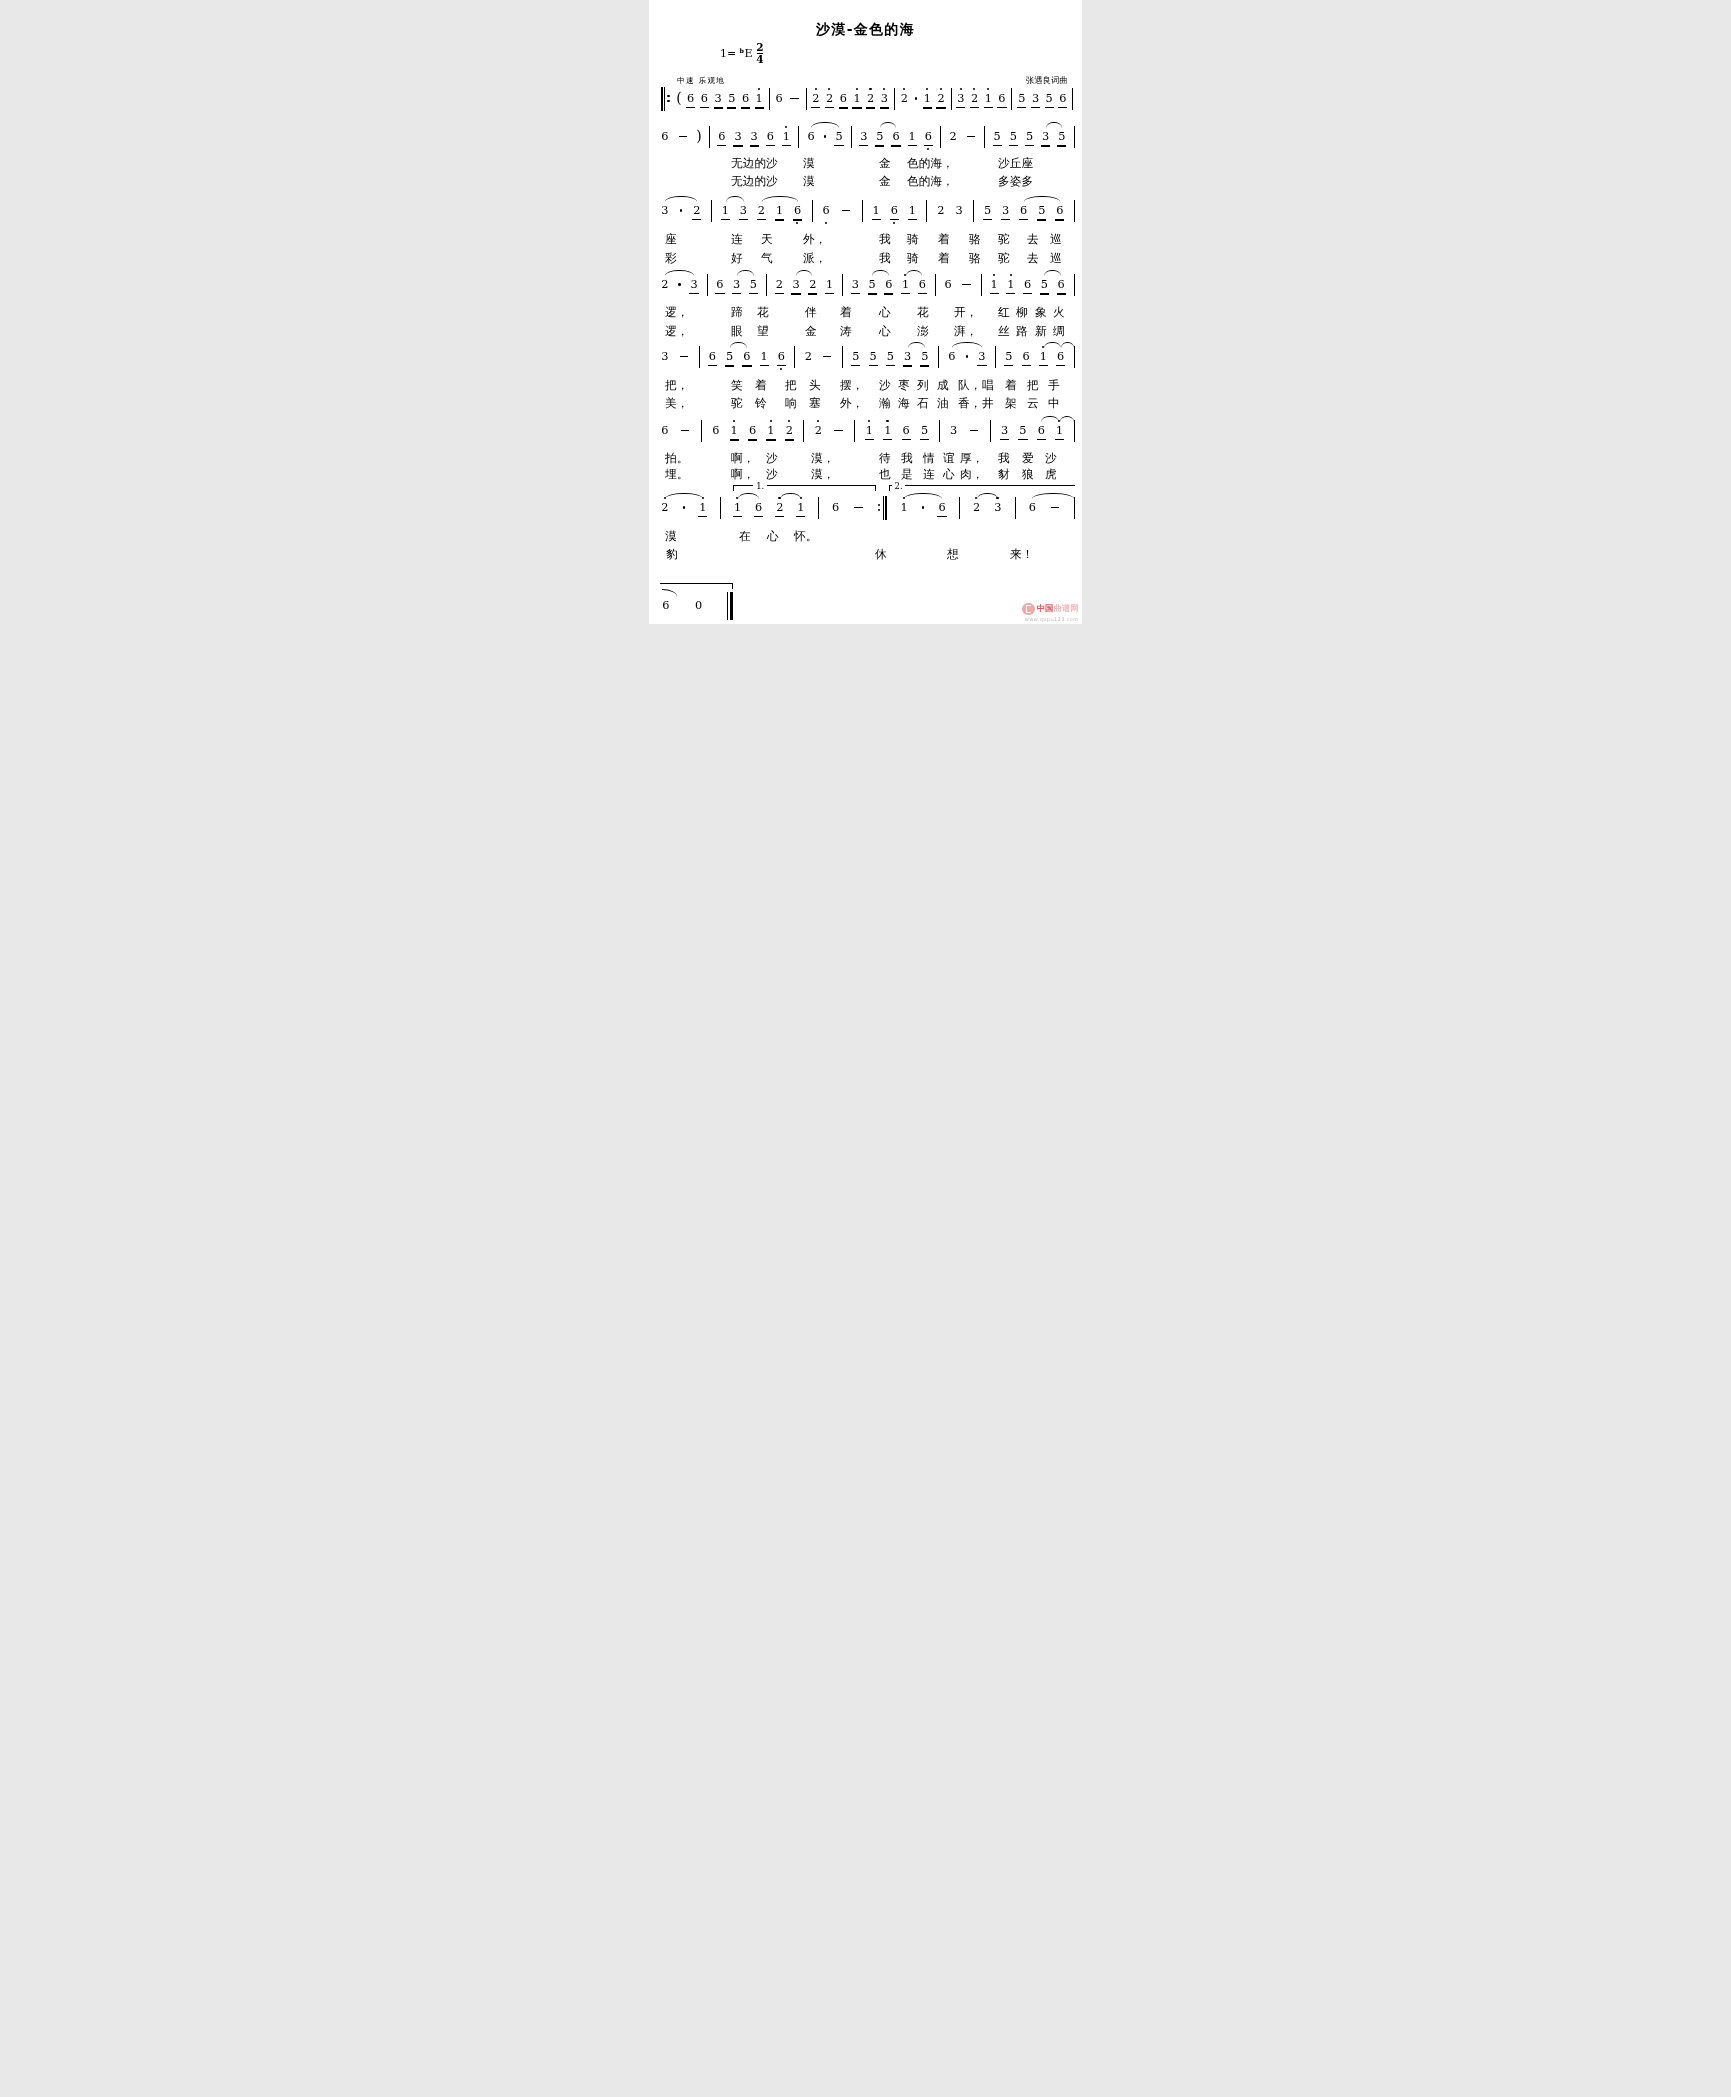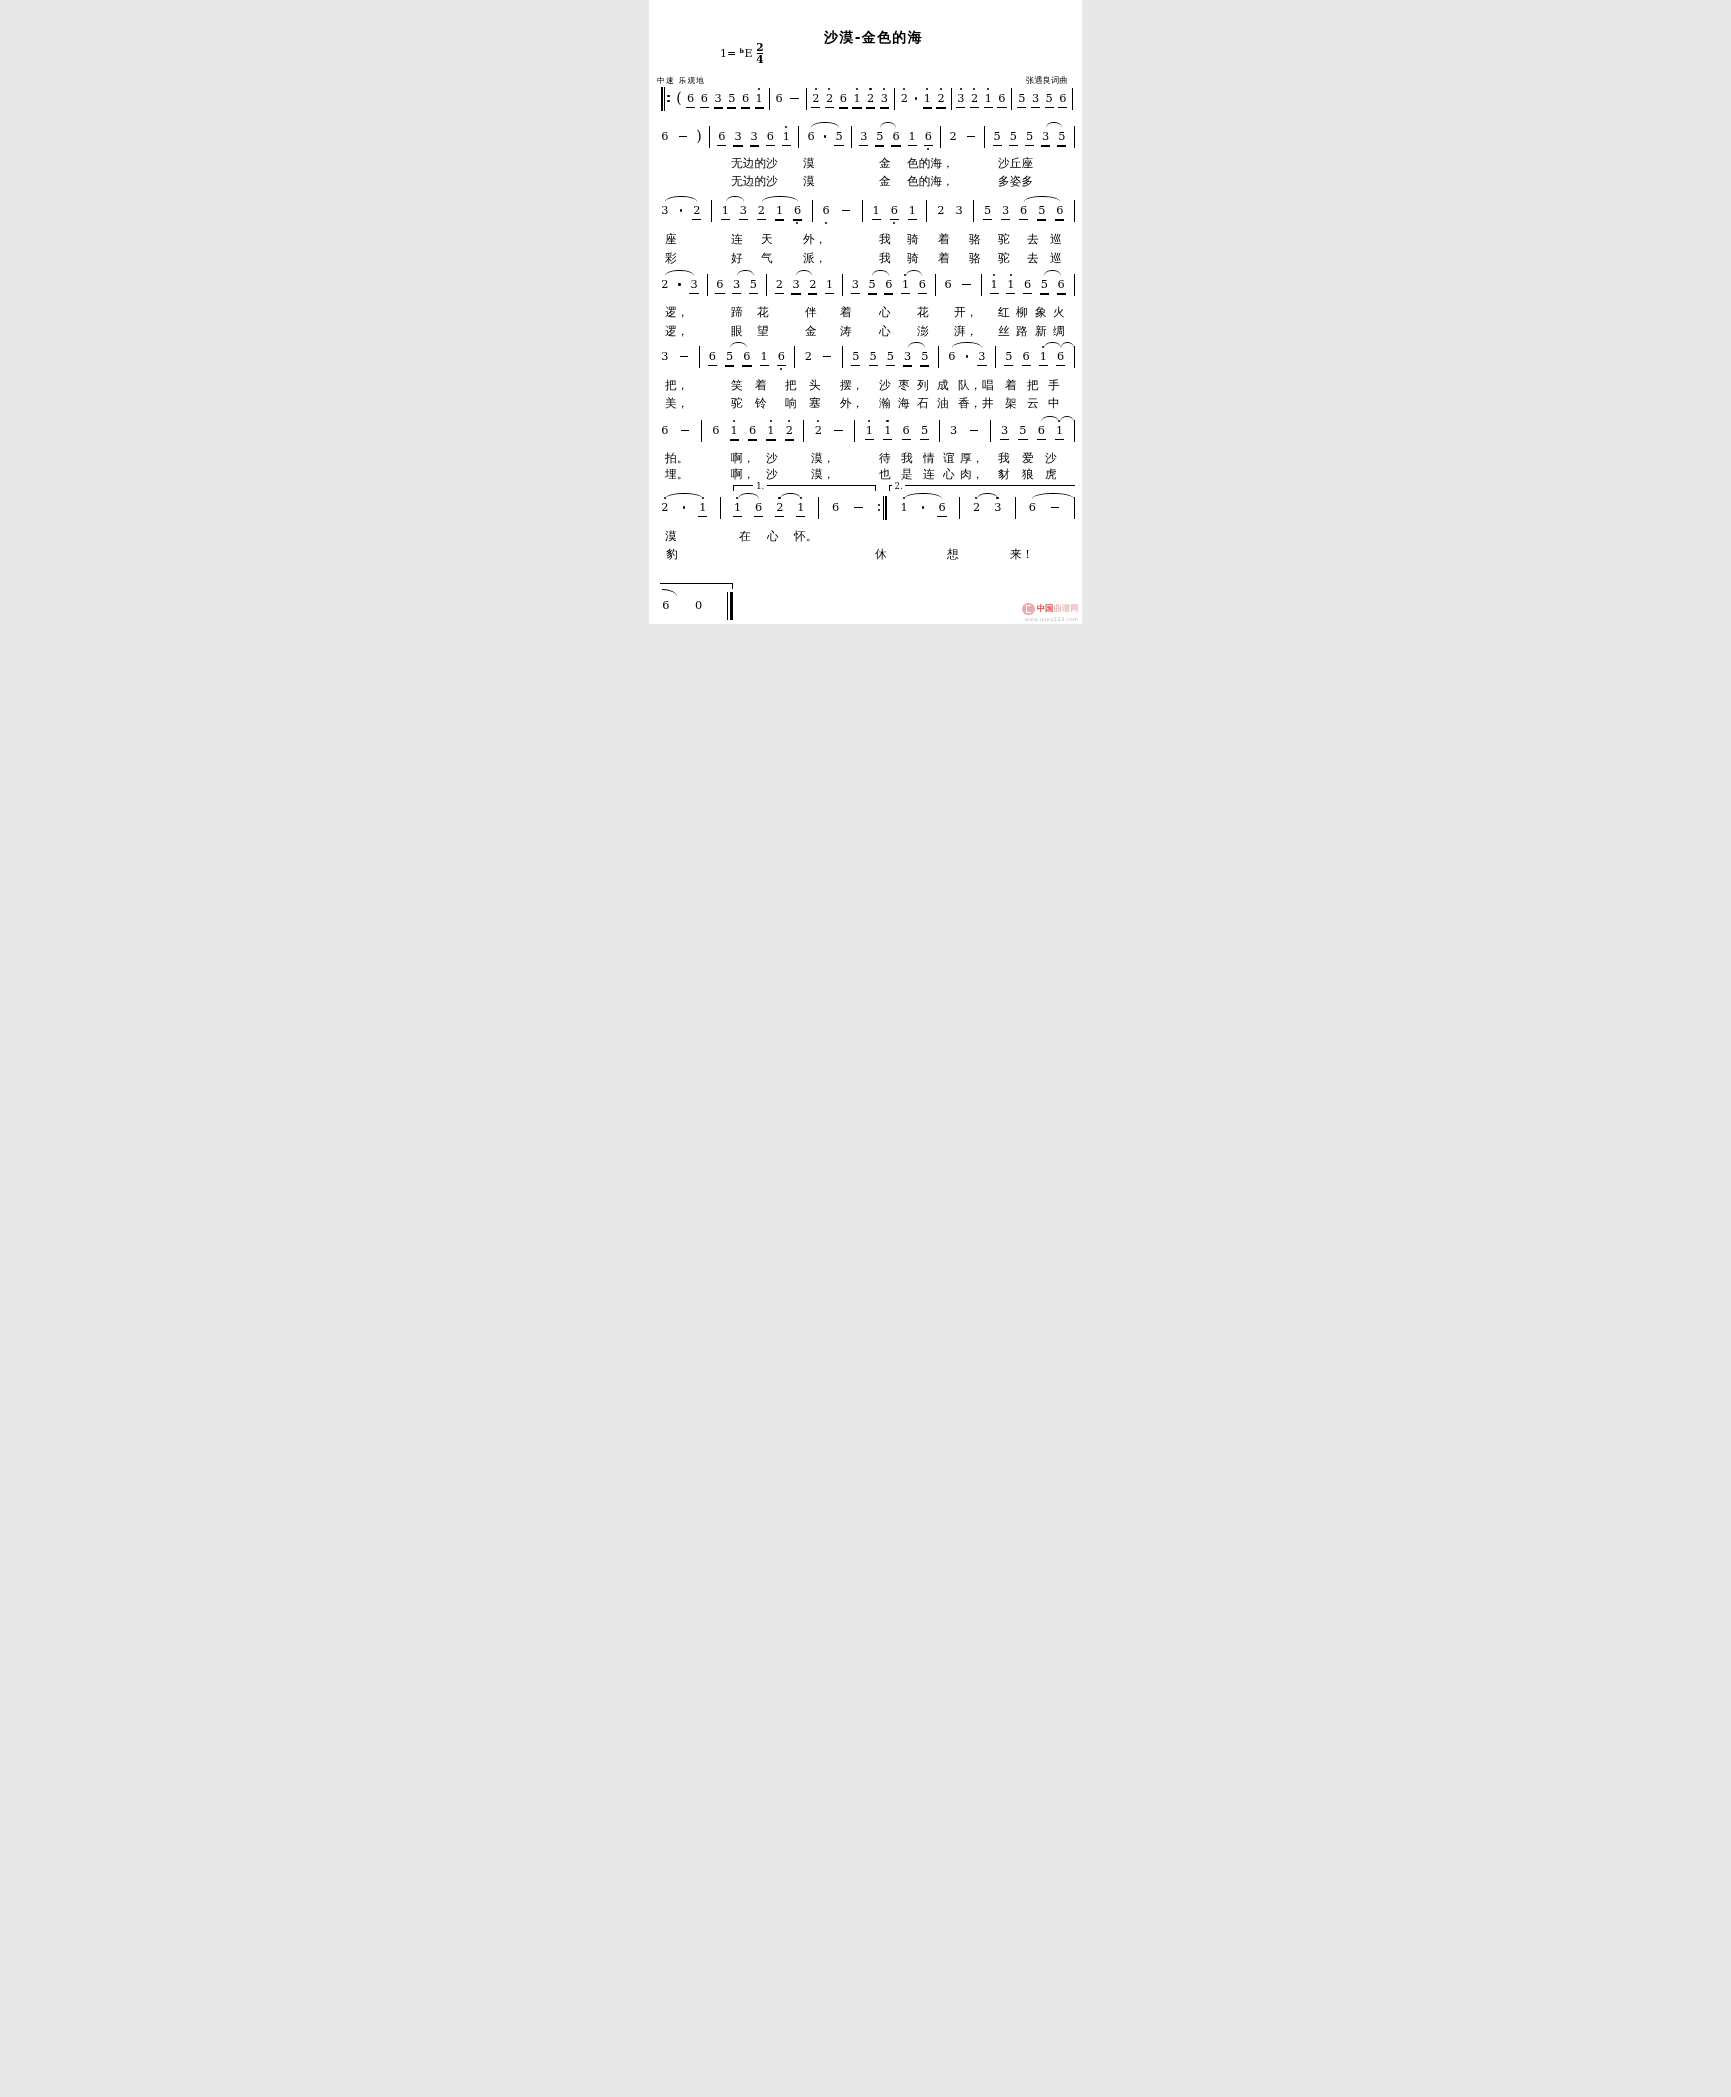--- a/index.html
+++ b/index.html
@@ -1,25 +1,25 @@
 <!DOCTYPE html>
 <html style="font-size:6.7px"><head>
 <meta charset="utf-8">
 <style>
   html,body{margin:0;padding:0;background:#e8e8e8}
   .page{position:relative;width:433px;height:624px;margin:0 auto;background:#fff;
         font-family:"DejaVu Serif","Liberation Serif",serif;color:#000;overflow:hidden}
   .title{position:absolute;top:21px;left:0;width:100%;text-align:center;
-         font-size:14px;font-weight:bold;letter-spacing:1.3px;margin:8px}
+         font-size:14px;font-weight:bold;letter-spacing:1.3px;margin:0}
   .keysig{position:absolute;left:71px;top:42px;display:flex;align-items:center;font-size:11px}
   .keysig sup{font-size:6.3px;margin:0 0.4px 6.7px 3.4px;font-weight:bold}
   .frac{display:inline-flex;flex-direction:column;align-items:center;margin-left:3.8px;
         font-size:10.5px;line-height:1.02}
   .frac i{display:block;width:6.3px;height:0.8px;background:#000;margin:0.4px 0}
-  .tempo{position:absolute;left:8px;top:76px;font-size:7.6px;letter-spacing:1.3px}
+  .tempo{position:absolute;left:28px;top:76px;font-size:7.6px;letter-spacing:1.3px}
   .credit{position:absolute;right:14.3px;top:75px;font-size:8.4px}
   #score{position:absolute;left:0;top:0;width:100%;height:100%}
   .sys{position:absolute;display:flex;align-items:center;justify-content:space-between;height:15px}
   .tok{position:relative;flex:0 0 auto;display:block}
   .nt{width:8.4px;text-align:center;font-size:11.3px;line-height:15px;height:15px}
   .od{position:absolute;left:50%;top:-3.4px;width:2.1px;height:2.1px;margin-left:-1.3px;border-radius:50%;background:#000}
   .ud{position:absolute;left:50%;bottom:-6.3px;width:2.1px;height:2.1px;margin-left:-1.3px;border-radius:50%;background:#000}
   .u1:after{content:"";position:absolute;left:-0.4px;right:-0.4px;bottom:-1.3px;height:0.8px;background:#000}
   .u2:before{content:"";position:absolute;left:-0.4px;right:-0.4px;bottom:-2.9px;height:0.8px;background:#000}
   .dash{width:8.4px;height:1.3px;background:#000;margin:0 1.7px}

